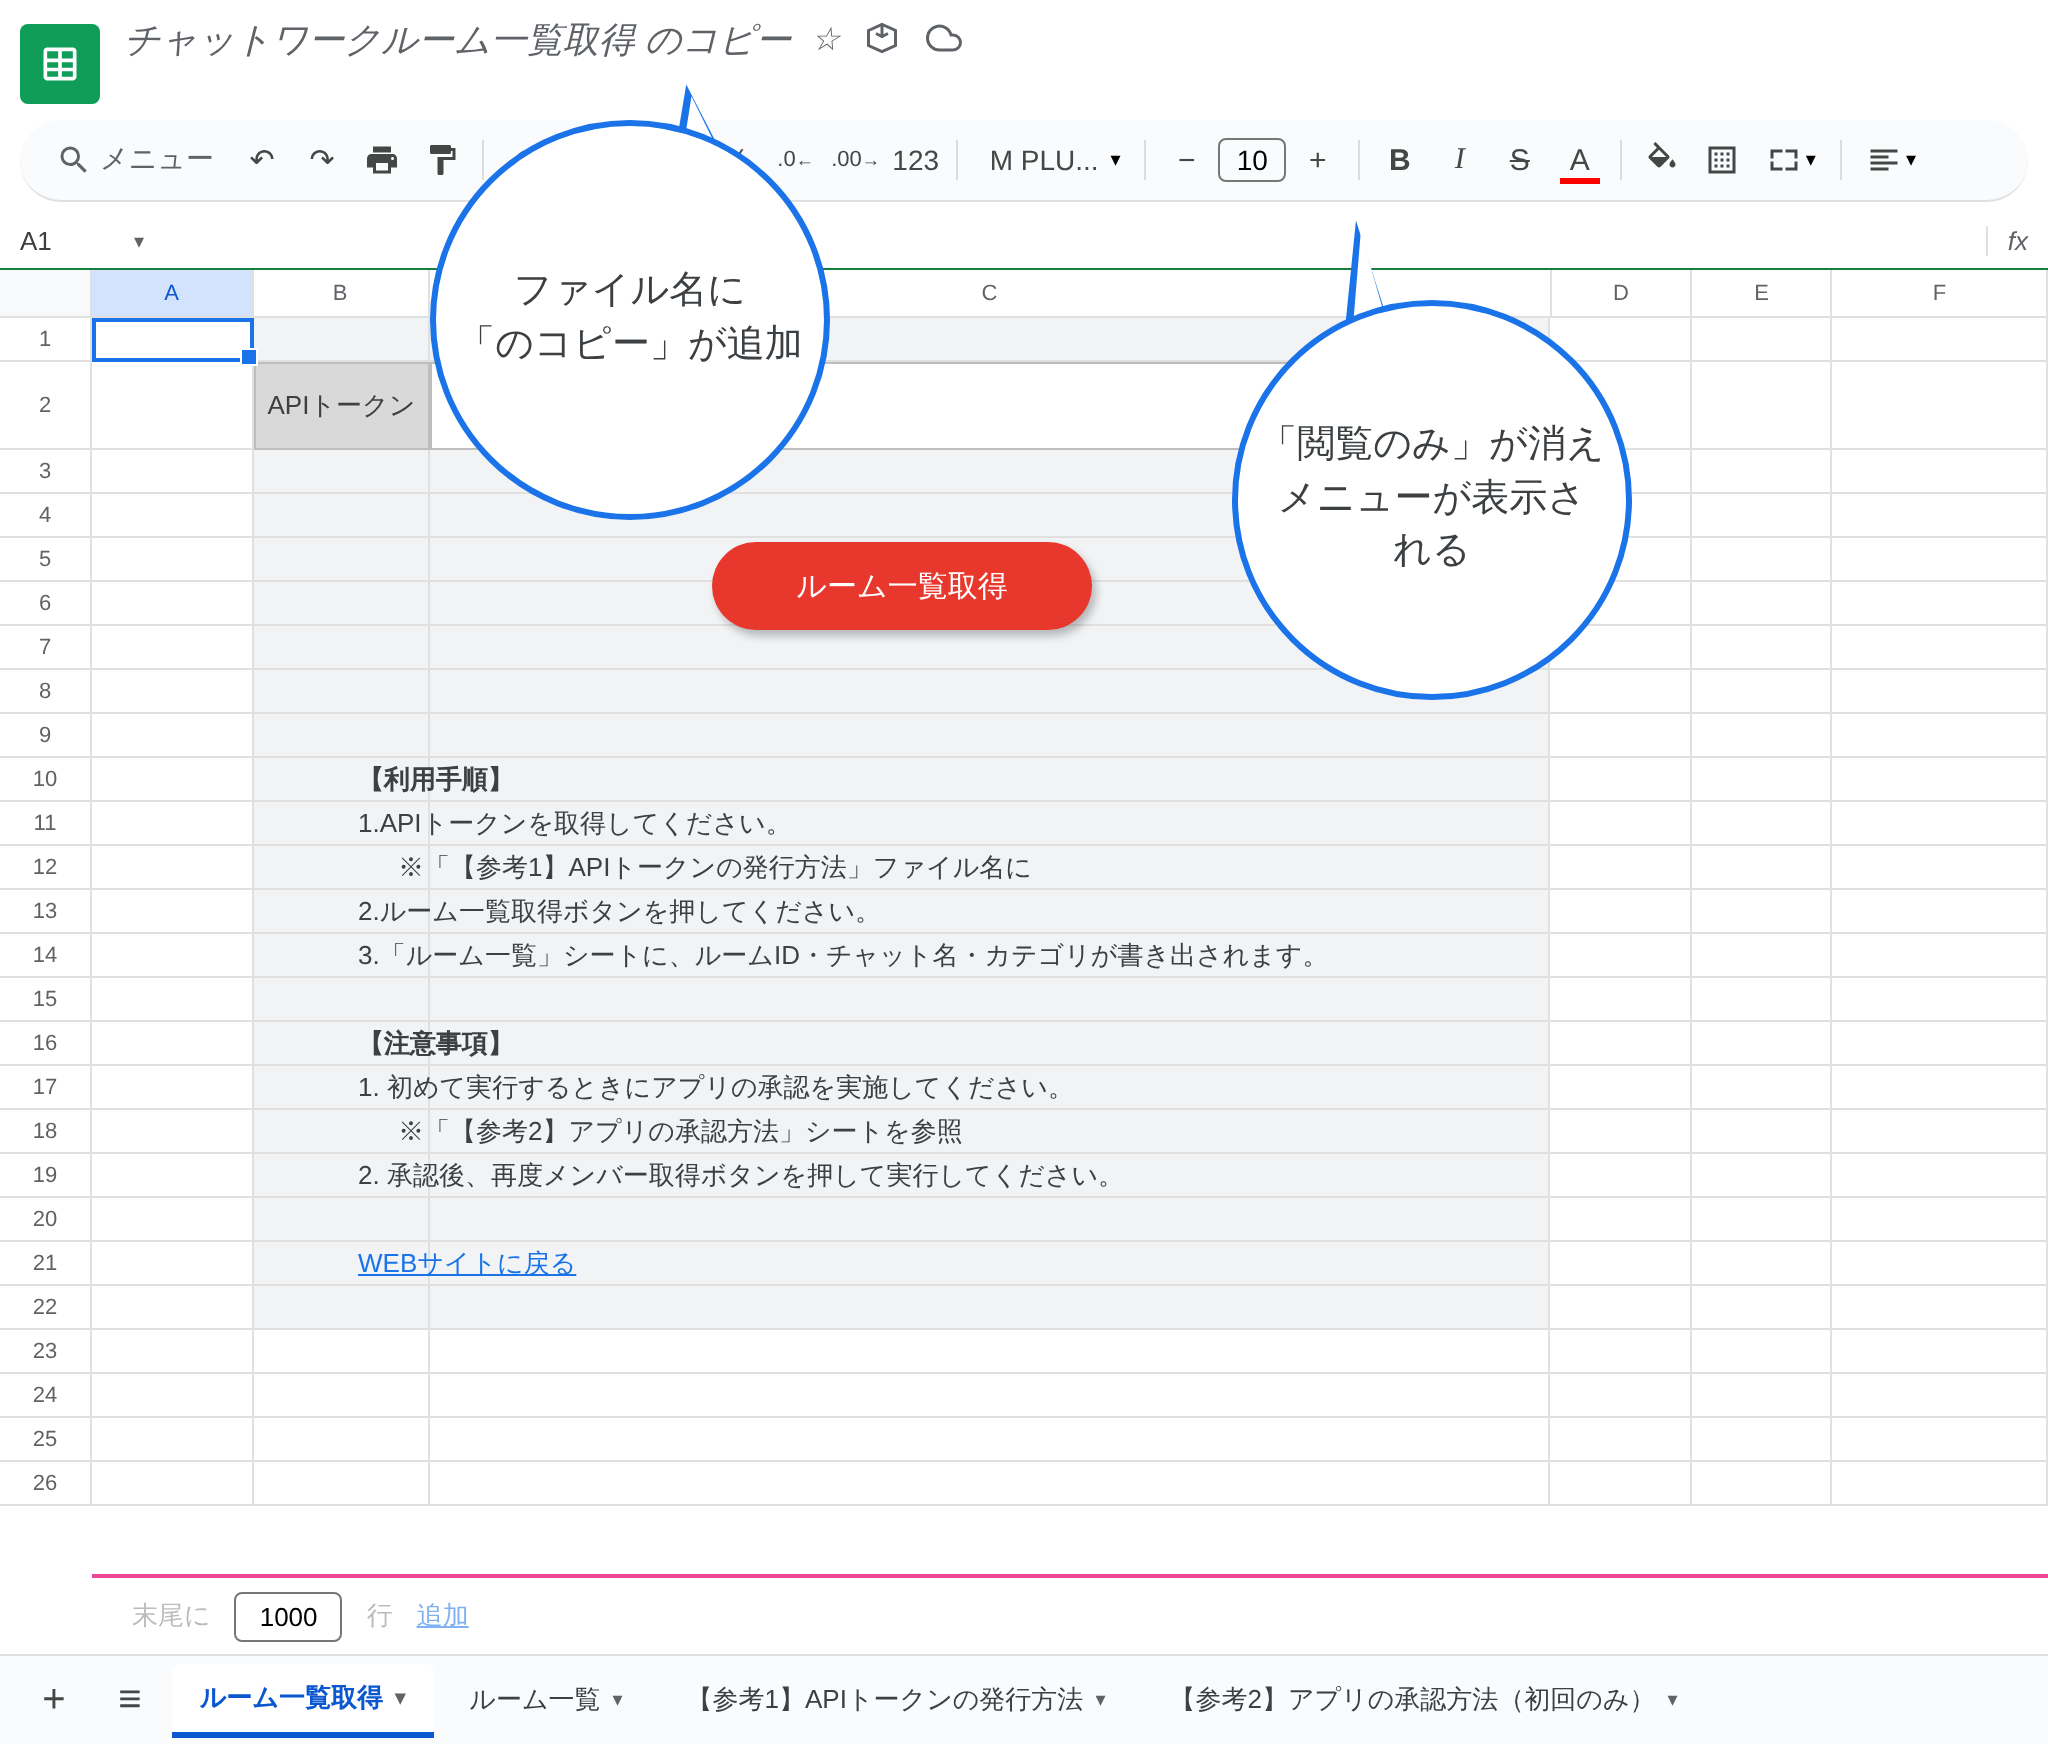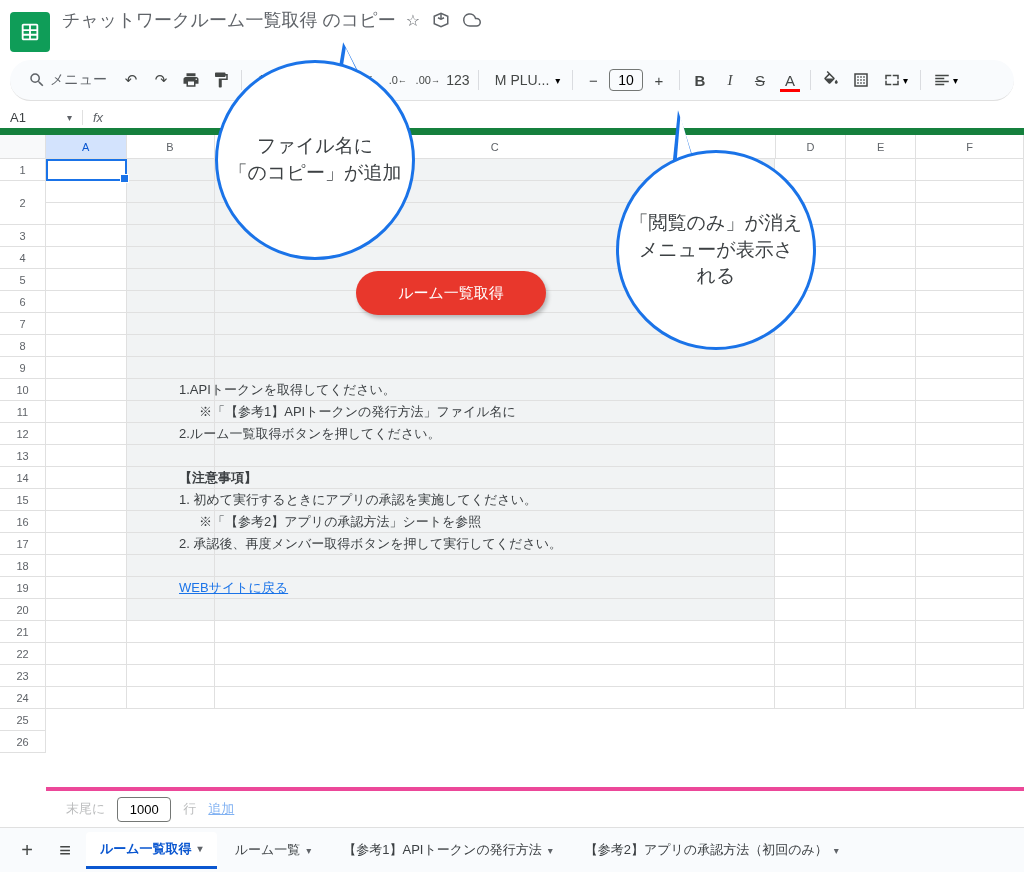--- a/index.html
+++ b/index.html
@@ -2,39 +2,39 @@
 <html><head>
 <meta charset="utf-8">
 <style>
   * { margin: 0; padding: 0; box-sizing: border-box; }
   body { font-family: "Arial", "Helvetica Neue", sans-serif; background: #fff; width: 1024px; height: 872px; overflow: hidden; position: relative; }
   
   
   .header { display: flex; align-items: flex-start; padding: 8px 10px 0 10px; }
   .logo { width: 40px; height: 40px; background: #0f9d58; border-radius: 4px; display: flex; align-items: center; justify-content: center; margin-right: 12px; margin-top: 4px; }
   .logo svg { fill: #fff; }
-  .title-area { flex: 1; }
+  .title-area { flex: 1; font-style: italic; }
   .title-row { display: flex; align-items: center; gap: 10px; }
   .doc-title { font-size: 18px; color: #5f6368; font-weight: 400; }
   .title-icons { display: flex; gap: 12px; color: #5f6368; }
   .title-icons span { cursor: pointer; }
   .menu-bar { display: flex; gap: 2px; margin-top: 3px; }
   .menu-item { padding: 4px 8px; font-size: 14px; color: #3c4043; cursor: pointer; border-radius: 4px; }
   
   
   .toolbar { display: flex; align-items: center; gap: 2px; padding: 6px 10px; margin-top: 8px; border-bottom: 1px solid #e0e0e0; background: #f9fbfd; border-radius: 24px; margin: 8px 10px 0 10px; }
   .tb-search { display: flex; align-items: center; gap: 4px; padding: 4px 8px; color: #5f6368; font-size: 14px; }
   .tb-btn { width: 28px; height: 28px; display: flex; align-items: center; justify-content: center; color: #444746; cursor: pointer; border-radius: 4px; font-size: 15px; }
   .tb-sep { width: 1px; height: 20px; background: #dadce0; margin: 0 4px; }
   .tb-text { font-size: 14px; color: #444746; padding: 0 4px; }
   .font-size-box { border: 1px solid #747775; border-radius: 4px; padding: 2px 8px; font-size: 14px; min-width: 28px; text-align: center; }
   .dropdown { display: flex; align-items: center; gap: 2px; padding: 4px 6px; cursor: pointer; }
   
   
-  .formula-row { display: flex; align-items: center; border-bottom: 7px solid #15803d; height: 28px; margin-top: 6px; }
+  .formula-row { display: flex; align-items: center; border-bottom: 1px solid #15803d; height: 28px; margin-top: 6px; justify-content: space-between; }
   .name-box { width: 82px; padding: 0 10px; font-size: 13px; color: #3c4043; display: flex; align-items: center; justify-content: space-between; }
   .fx { padding: 0 10px; color: #5f6368; font-style: italic; font-size: 13px; border-left: 1px solid #e0e0e0; }
   
   
   .grid-wrapper { position: relative; display: flex; }
   .row-headers { width: 46px; }
   .row-header { height: 22px; border-bottom: 1px solid #e0e0e0; border-right: 1px solid #e0e0e0; font-size: 11px; color: #5f6368; text-align: center; line-height: 22px; background: #fff; }
   .row-header.tall { height: 44px; line-height: 44px; }
   .corner { height: 24px; border-bottom: 1px solid #e0e0e0; border-right: 1px solid #e0e0e0; background: #f8f9fa; }
   
@@ -68,21 +68,21 @@
   .instructions .indent { padding-left: 20px; }
   .instructions a { color: #1a73e8; }
   
   
   .footer { position: absolute; bottom: 0; left: 0; right: 0; height: 45px; background: #f9fbfd; border-top: 1px solid #e0e0e0; display: flex; align-items: center; padding: 0 10px; gap: 4px; }
   .footer-btn { width: 34px; height: 34px; display: flex; align-items: center; justify-content: center; color: #444746; cursor: pointer; border-radius: 4px; font-size: 20px; }
   .sheet-tab { padding: 8px 14px; font-size: 13px; color: #3c4043; cursor: pointer; display: flex; align-items: center; gap: 6px; border-radius: 4px 4px 0 0; }
   .sheet-tab.active { color: #0b57d0; font-weight: 600; background: #fff; border-bottom: 3px solid #0b57d0; }
   .tab-arrow { font-size: 10px; color: #5f6368; }
   
-  .bottom-strip { position: absolute; bottom: 45px; left: 46px; right: 0; height: 40px; background: #fff; border-top: 4px solid #ec4899; display: flex; align-items: center; padding-left: 20px; gap: 12px; font-size: 13px; color: #3c4043; overflow:hidden; }
+  .bottom-strip { position: absolute; bottom: 45px; left: 46px; right: 0; height: 40px; background: #fff; border-top: 2px solid #ec4899; display: flex; align-items: center; padding-left: 20px; gap: 12px; font-size: 13px; color: #3c4043; overflow:hidden; }
   .bottom-strip input { width: 54px; border: 1px solid #747775; border-radius: 4px; padding: 4px 6px; text-align: center; font-size: 13px; }
   .bottom-strip .add-link { color: #1a73e8; text-decoration: underline; }
   
   
   .callout { position: absolute; border: 3px solid #1a73e8; background: #fff; border-radius: 50%; display: flex; align-items: center; justify-content: center; text-align: center; font-size: 19px; color: #3c4043; padding: 10px; line-height: 1.4; }
   .callout1 { left: 215px; top: 60px; width: 200px; height: 200px; }
   .callout2 { left: 616px; top: 150px; width: 200px; height: 200px; }
   .callout-tail { position: absolute; width: 0; height: 0; }
   .tail1 { left: 335px; top: 42px; border-left: 10px solid transparent; border-right: 14px solid transparent; border-bottom: 36px solid #1a73e8; transform: rotate(-6deg); }
   .tail1::after { content: ""; position: absolute; left: -6px; top: 6px; border-left: 8px solid transparent; border-right: 11px solid transparent; border-bottom: 30px solid #fff; }
@@ -243,20 +243,28 @@
 
       <div class="row">
         <div class="cell col-A selected-cell"></div>
         <div class="cell col-B content-bg"></div>
         <div class="cell col-C content-bg"></div>
         <div class="cell col-D"></div>
           <div class="cell col-E"></div>
           <div class="cell col-F"></div>
       </div>
 
+      <div class="row tall">
+        <div class="cell col-A"></div>
+        <div class="cell col-B token-label-cell">APIトークン</div>
+        <div class="cell col-C token-input-cell"></div>
+        <div class="cell col-D"></div>
+          <div class="cell col-E"></div>
+          <div class="cell col-F"></div>
+      </div>
 
       <div class="row">
           <div class="cell col-A"></div>
           <div class="cell col-B content-bg"></div>
           <div class="cell col-C content-bg"></div>
           <div class="cell col-D"></div>
           <div class="cell col-E"></div>
           <div class="cell col-F"></div>
         </div>
       <div class="row">
@@ -440,23 +448,25 @@
           <div class="cell col-B"></div>
           <div class="cell col-C"></div>
           <div class="cell col-D"></div>
           <div class="cell col-E"></div>
           <div class="cell col-F"></div>
         </div>
 
       <div class="big-button">ルーム一覧取得</div>
 
       <div class="instructions">
+        <div class="h">【利用手順】</div>
         <div>1.APIトークンを取得してください。</div>
         <div class="indent">※「【参考1】APIトークンの発行方法」ファイル名に</div>
         <div>2.ルーム一覧取得ボタンを押してください。</div>
+        <div>3.「ルーム一覧」シートに、ルームID・チャット名・カテゴリが書き出されます。</div>
         <div style="height:22px"></div>
         <div class="h">【注意事項】</div>
         <div>1. 初めて実行するときにアプリの承認を実施してください。</div>
         <div class="indent">※「【参考2】アプリの承認方法」シートを参照</div>
         <div>2. 承認後、再度メンバー取得ボタンを押して実行してください。</div>
         <div style="height:22px"></div>
         <div><a href="#">WEBサイトに戻る</a></div>
       </div>
     </div>
   </div>

